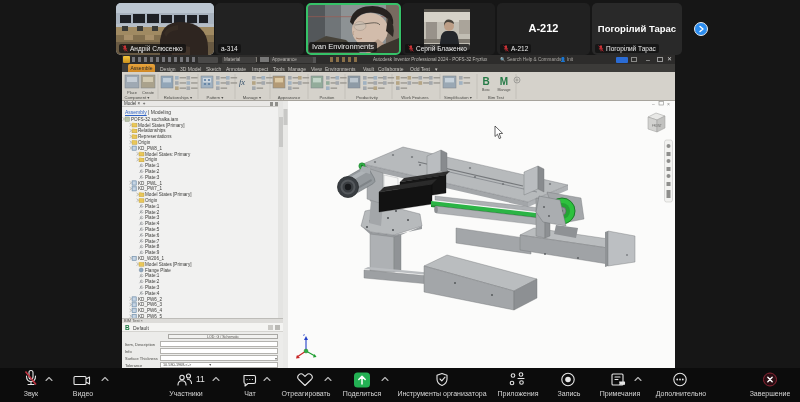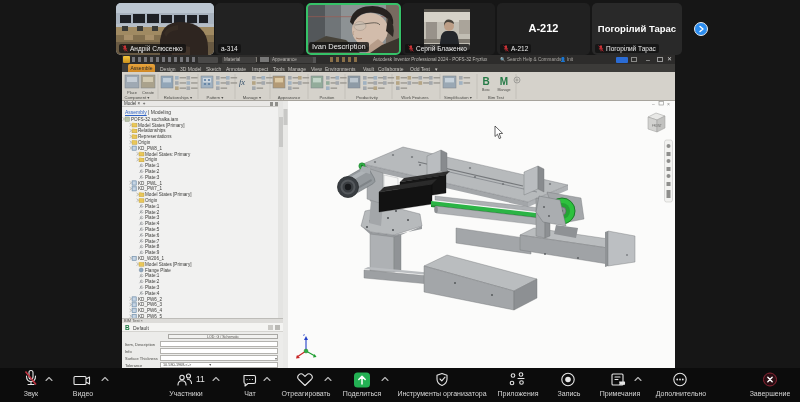--- a/index.html
+++ b/index.html
@@ -69,21 +69,21 @@
 <path d="M70 34 L85 46 L85 48 L58 48 L62 40 Z" fill="#b79d8a"></path>
 <path d="M42 17 Q44 4 58 1.5 Q74 -1 82 8 Q86 13 85 20 L80 14 Q70 6 58 8 Q48 10 45 20 Z" fill="#272220"></path>
 <path d="M80 12 Q88 20 85 32 L78 26 Z" fill="#2d2824"></path>
 <path d="M47 20 L63 18 M63 18 Q70 17 72 20" stroke="#6a6258" stroke-width="1" fill="none"></path>
 <ellipse cx="52" cy="21" rx="6" ry="4.5" fill="#c9c2b8" opacity="0.5" stroke="#7a7268" stroke-width="0.6"></ellipse>
 <path d="M46 26 Q44 28 45.5 30" stroke="#b59a85" stroke-width="0.8" fill="none"></path>
 <path d="M48 33 Q51 34.5 54 33.5" stroke="#a5806a" stroke-width="1" fill="none"></path>
 <path d="M48 37 Q52 42 58 40 L60 44 Q54 47 48 43 Z" fill="#4a3c30"></path>
 <path d="M74 40 L91 33 L91 48 L62 48 Z" fill="#3a352d"></path>
 </svg>
-<div class="vlabel" style="left:1px;bottom:1px;font-size:7.5px;line-height:10px">Ivan Description</div>
+<div class="vlabel" style="left:1px;bottom:1px;font-size:7.5px;line-height:10px">Ivan Environments</div>
 </div>
 
 <div class="tile" style="left:402px;width:93px;background:#1e1e1e">
 <svg width="93" height="52" viewBox="0 0 93 52" style="position:absolute;left:0;top:0">
 <rect x="22" y="6" width="46" height="41" rx="2" fill="#c2beb4"></rect>
 <rect x="22" y="6" width="46" height="3" fill="#55524c"></rect>
 <rect x="22" y="9" width="46" height="10" fill="#d6d2c8"></rect>
 <rect x="24" y="19" width="11" height="17" fill="#98928a"></rect>
 <rect x="57" y="17" width="11" height="14" fill="#aaa49a"></rect>
 <rect x="22" y="36" width="46" height="4" fill="#7e7970"></rect>

